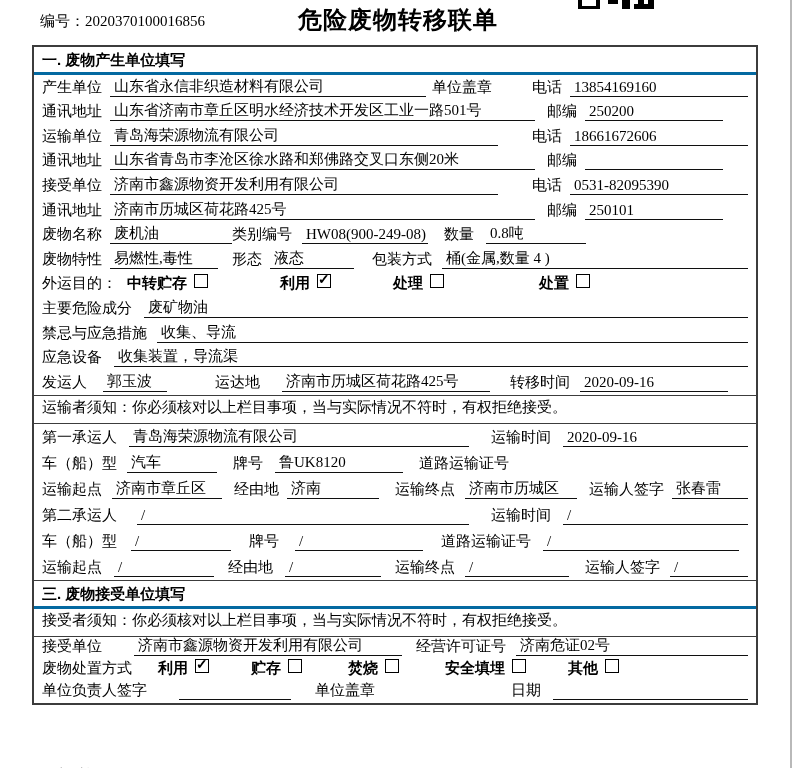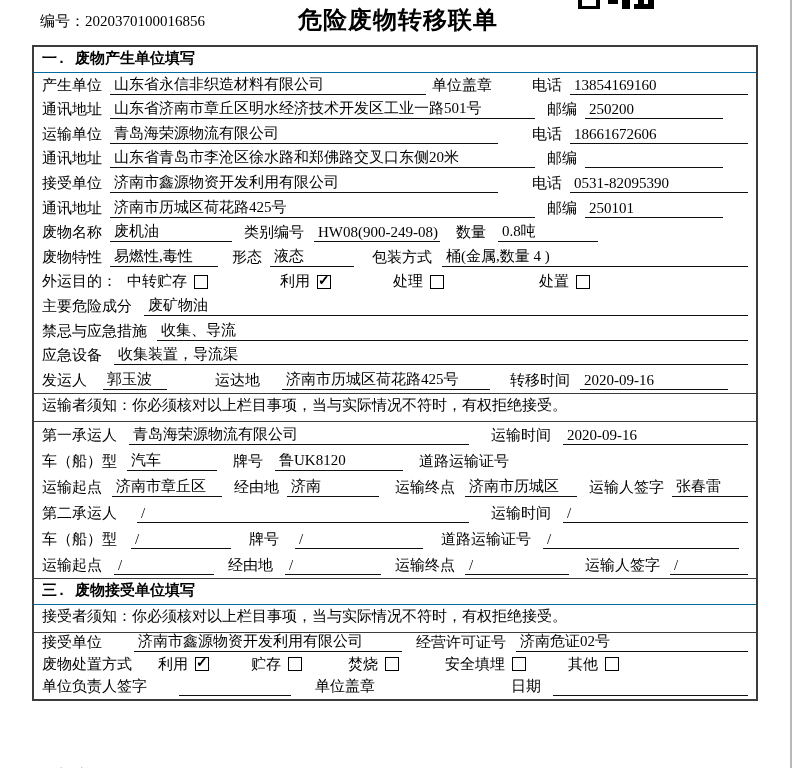--- a/index.html
+++ b/index.html
@@ -13,31 +13,31 @@
   .title{position:absolute;left:0;top:4px;width:100%;text-align:center;
          font-family:"Liberation Sans","DejaVu Sans",sans-serif;font-weight:bold;font-size:24px;letter-spacing:1px;}
   
   .qr{position:absolute;left:578px;top:0;width:76px;height:9px;}
   .qr div{position:absolute;background:#000;}
   
   .form{position:absolute;left:32px;top:45px;width:726px;box-sizing:border-box;
         border:2px solid #3c3c3c;background:#fff;}
   .section + .section{border-top:1px solid #3c3c3c;}
   .sec-head{height:25px;line-height:25px;padding:0 8px;font-weight:bold;font-size:15px;
-            font-family:Liberation Mono, monospace;border-bottom:1px solid #0369a1;}
+            font-family:Liberation Sans, sans-serif;border-bottom:3px solid #0369a1;}
   .row{display:flex;align-items:flex-end;height:24.6px;padding:0 8px 3px;box-sizing:border-box;}
   .row.s3{height:22px;}
   .notice{height:28px;align-items:center;border-bottom:1px solid #3c3c3c;}
   .lbl{white-space:nowrap;flex:none;}
   .u{border-bottom:1px solid #101010;padding:0 4px 0;white-space:nowrap;overflow:hidden;
      box-sizing:border-box;flex:none;min-height:17px;}
   .u.fl{flex:1;}
   .u.c{text-align:left;}
   .sp{flex:1;}
-  .opt{white-space:nowrap;flex:none;display:flex;align-items:center;}
+  .opt{white-space:nowrap;flex:none;display:flex;align-items:flex-start;font-weight:bold;}
   .checkbox{width:12px;height:12px;border:1px solid #000;display:inline-block;position:relative;
             margin-left:7px;flex:none;background:#fff;}
   .checkbox.checked::after{content:"✓";position:absolute;top:-4px;left:0;font-size:14px;font-weight:bold;}
   
   .printline{position:absolute;left:40px;top:766px;font-size:15px;white-space:nowrap;}
 </style>
 </head>
 <body>
 
 <div class="right-edge"></div>
@@ -103,21 +103,21 @@
     <div class="row">
       <span class="lbl">通讯地址</span>
       <span class="u" style="width:425px;margin-left:8px">济南市历城区荷花路425号</span>
       <span class="lbl" style="margin-left:12px">邮编</span>
       <span class="u" style="width:138px;margin-left:8px">250101</span>
     </div>
 
     <div class="row">
       <span class="lbl">废物名称</span>
       <span class="u" style="width:122px;margin-left:8px">废机油</span>
-      <span class="lbl" style="margin-left:12px">类别编号</span>
+      <span class="lbl" style="margin-left:0">类别编号</span>
       <span class="u" style="width:126px;margin-left:10px">HW08(900-249-08)</span>
       <span class="lbl" style="margin-left:16px">数量</span>
       <span class="u" style="width:100px;margin-left:12px">0.8吨</span>
     </div>
 
     <div class="row">
       <span class="lbl">废物特性</span>
       <span class="u" style="width:108px;margin-left:8px">易燃性,毒性</span>
       <span class="lbl" style="margin-left:14px">形态</span>
       <span class="u" style="width:84px;margin-left:8px">液态</span>

